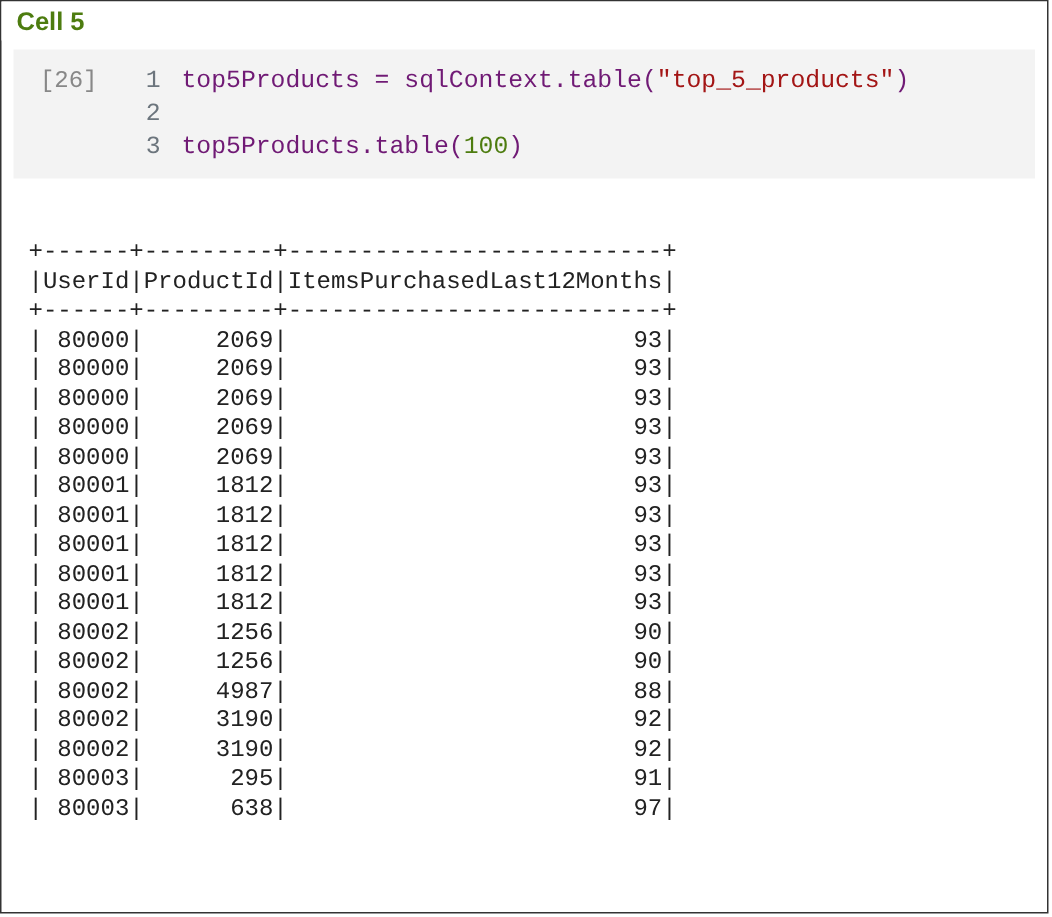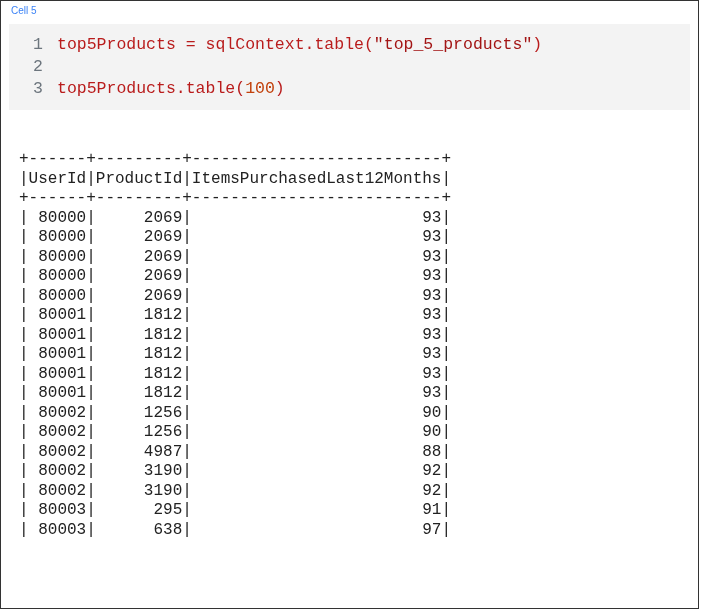--- a/index.html
+++ b/index.html
@@ -13,23 +13,24 @@
   .outer {
     width: 699px; height: 609px;
     border: 1px solid #333;
     margin: 0;
     background: #fff;
     display: flex;
     flex-direction: column;
   }
   .cell-header {
     padding: 4px 10px 2px 10px;
-    font-size: 10px;
-    color: #3b82f6;
+    font-size: 17px;
+    color: #4d7c0f;
     background: #fff;
+    font-weight: bold;
   }
   .code-block {
     margin: 6px 8px 0 8px;
     background: #f3f3f3;
     display: flex;
     padding: 10px 0 10px 0;
     font-family: Consolas, "Courier New", monospace;
     font-size: 16.5px;
   }
   .exec-col {
@@ -49,42 +50,43 @@
     user-select: none;
     line-height: 22px;
   }
   .gutter div { height: 22px; }
   .code {
     flex: 1;
     line-height: 22px;
   }
   .code .line { height: 22px; white-space: pre; }
   .tok-str { color: #a31515; }
-  .tok-num { color: #c2410c; }
-  .tok-plain { color: #b91c1c; }
+  .tok-num { color: #4d7c0f; }
+  .tok-plain { color: #701a75; }
   .output-wrap {
     flex: 1;
     overflow: hidden;
     padding: 24px 8px 0 18px;
   }
   #output {
     font-family: Consolas, "Courier New", monospace;
     font-size: 16px;
     line-height: 19.5px;
     white-space: pre;
     color: #222;
   }
 </style>
 </head>
 <body>
 
 <div class="outer">
   <div class="cell-header">Cell 5</div>
 
   <div class="code-block">
+    <div class="exec-col">[26]</div>
     <div class="gutter">
       <div>1</div>
       <div>2</div>
       <div>3</div>
     </div>
     <div class="code">
       <div class="line"><span class="tok-plain">top5Products = sqlContext.table(</span><span class="tok-str">"top_5_products"</span><span class="tok-plain">)</span></div>
       <div class="line"></div>
       <div class="line"><span class="tok-plain">top5Products.table(</span><span class="tok-num">100</span><span class="tok-plain">)</span></div>
     </div>

